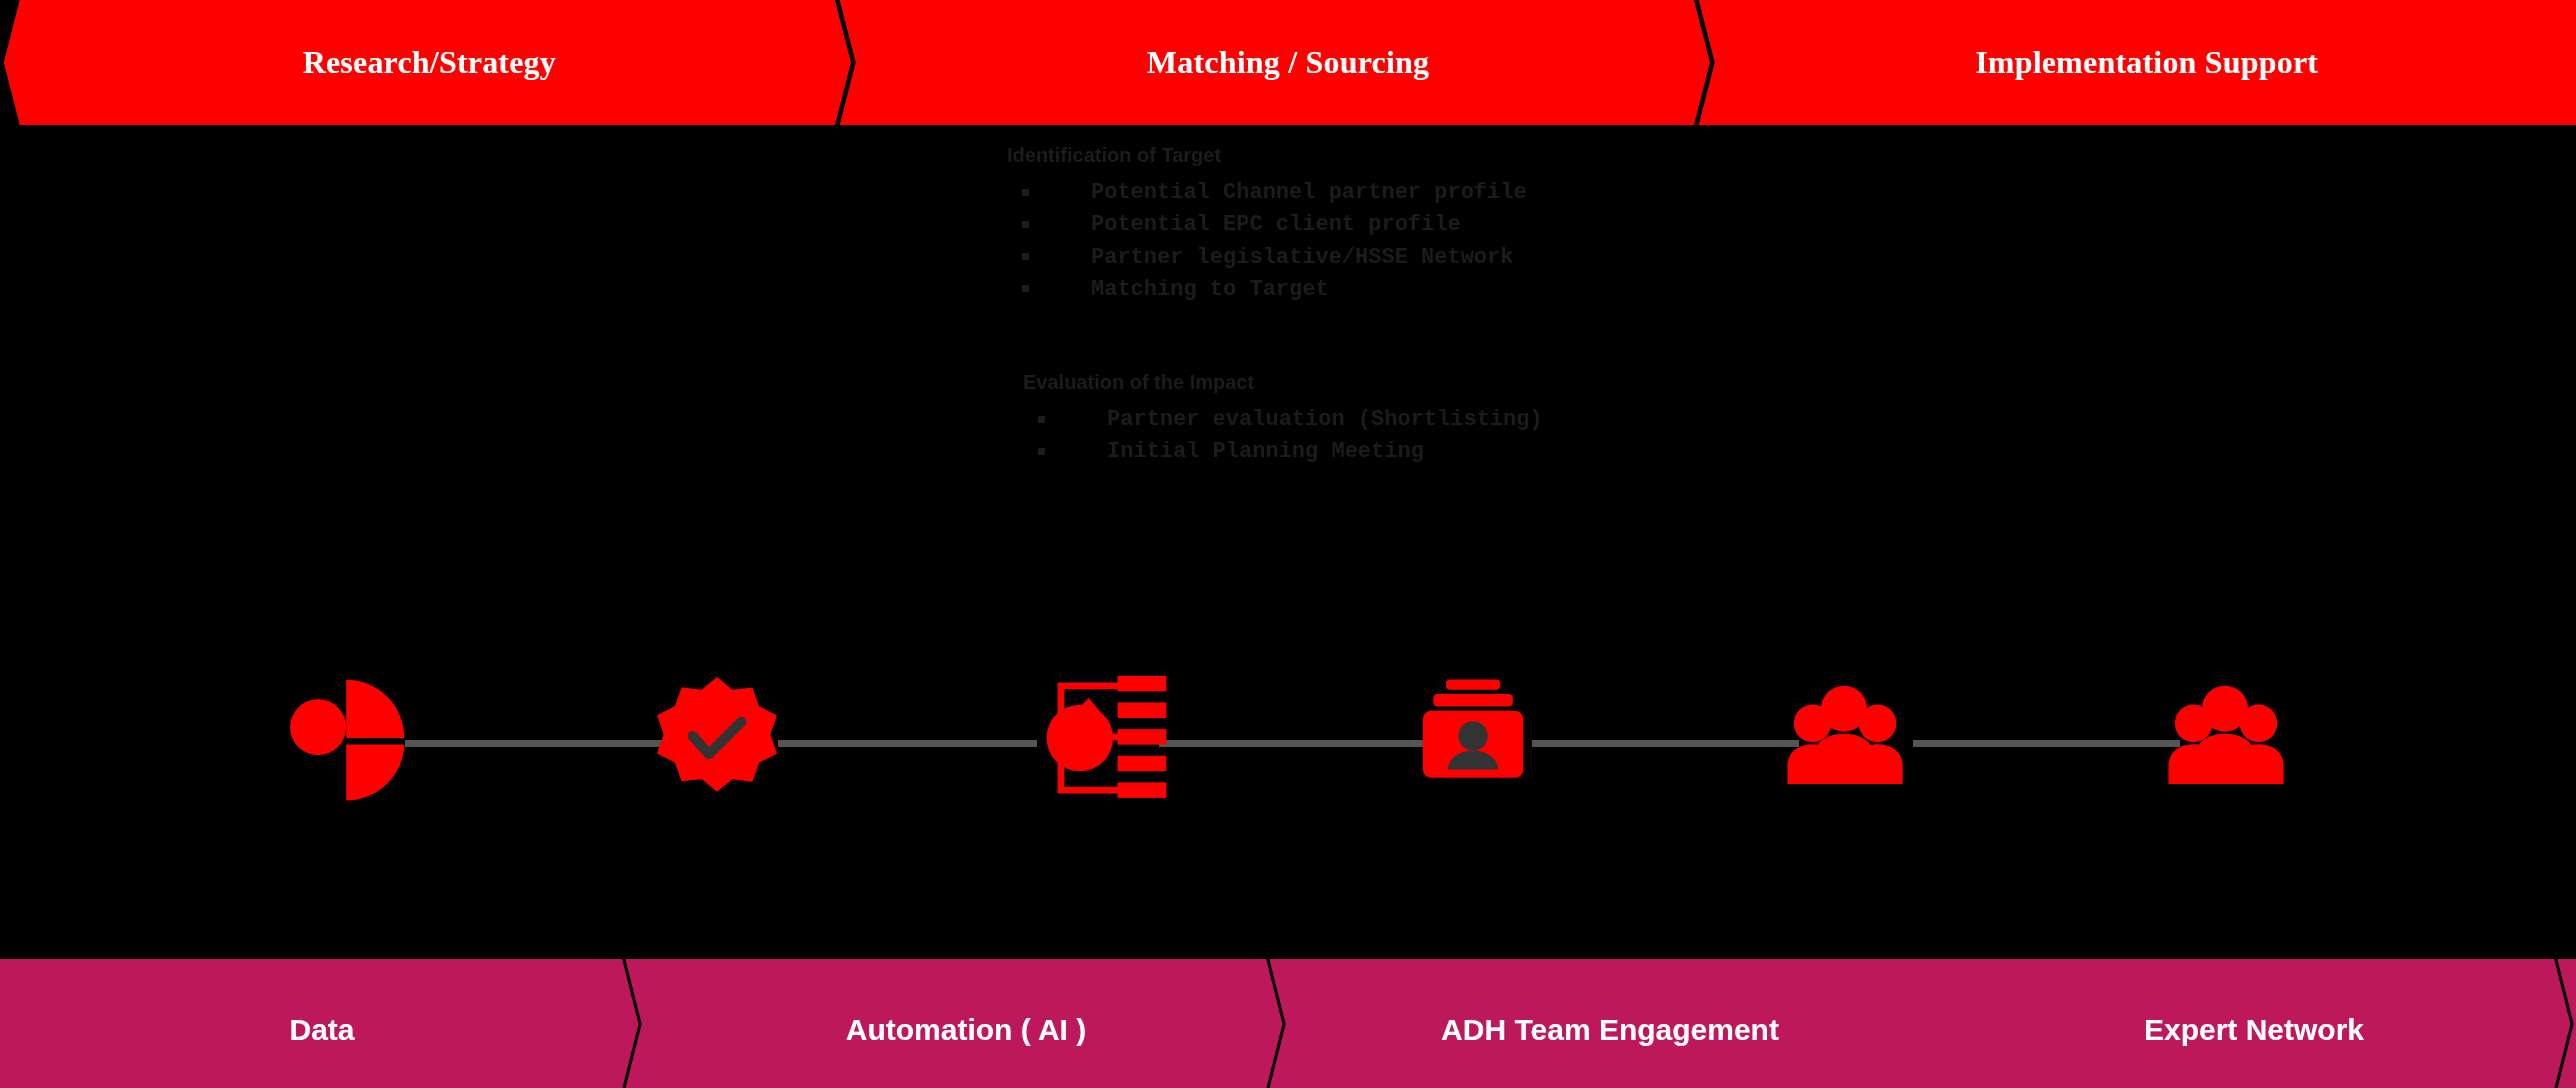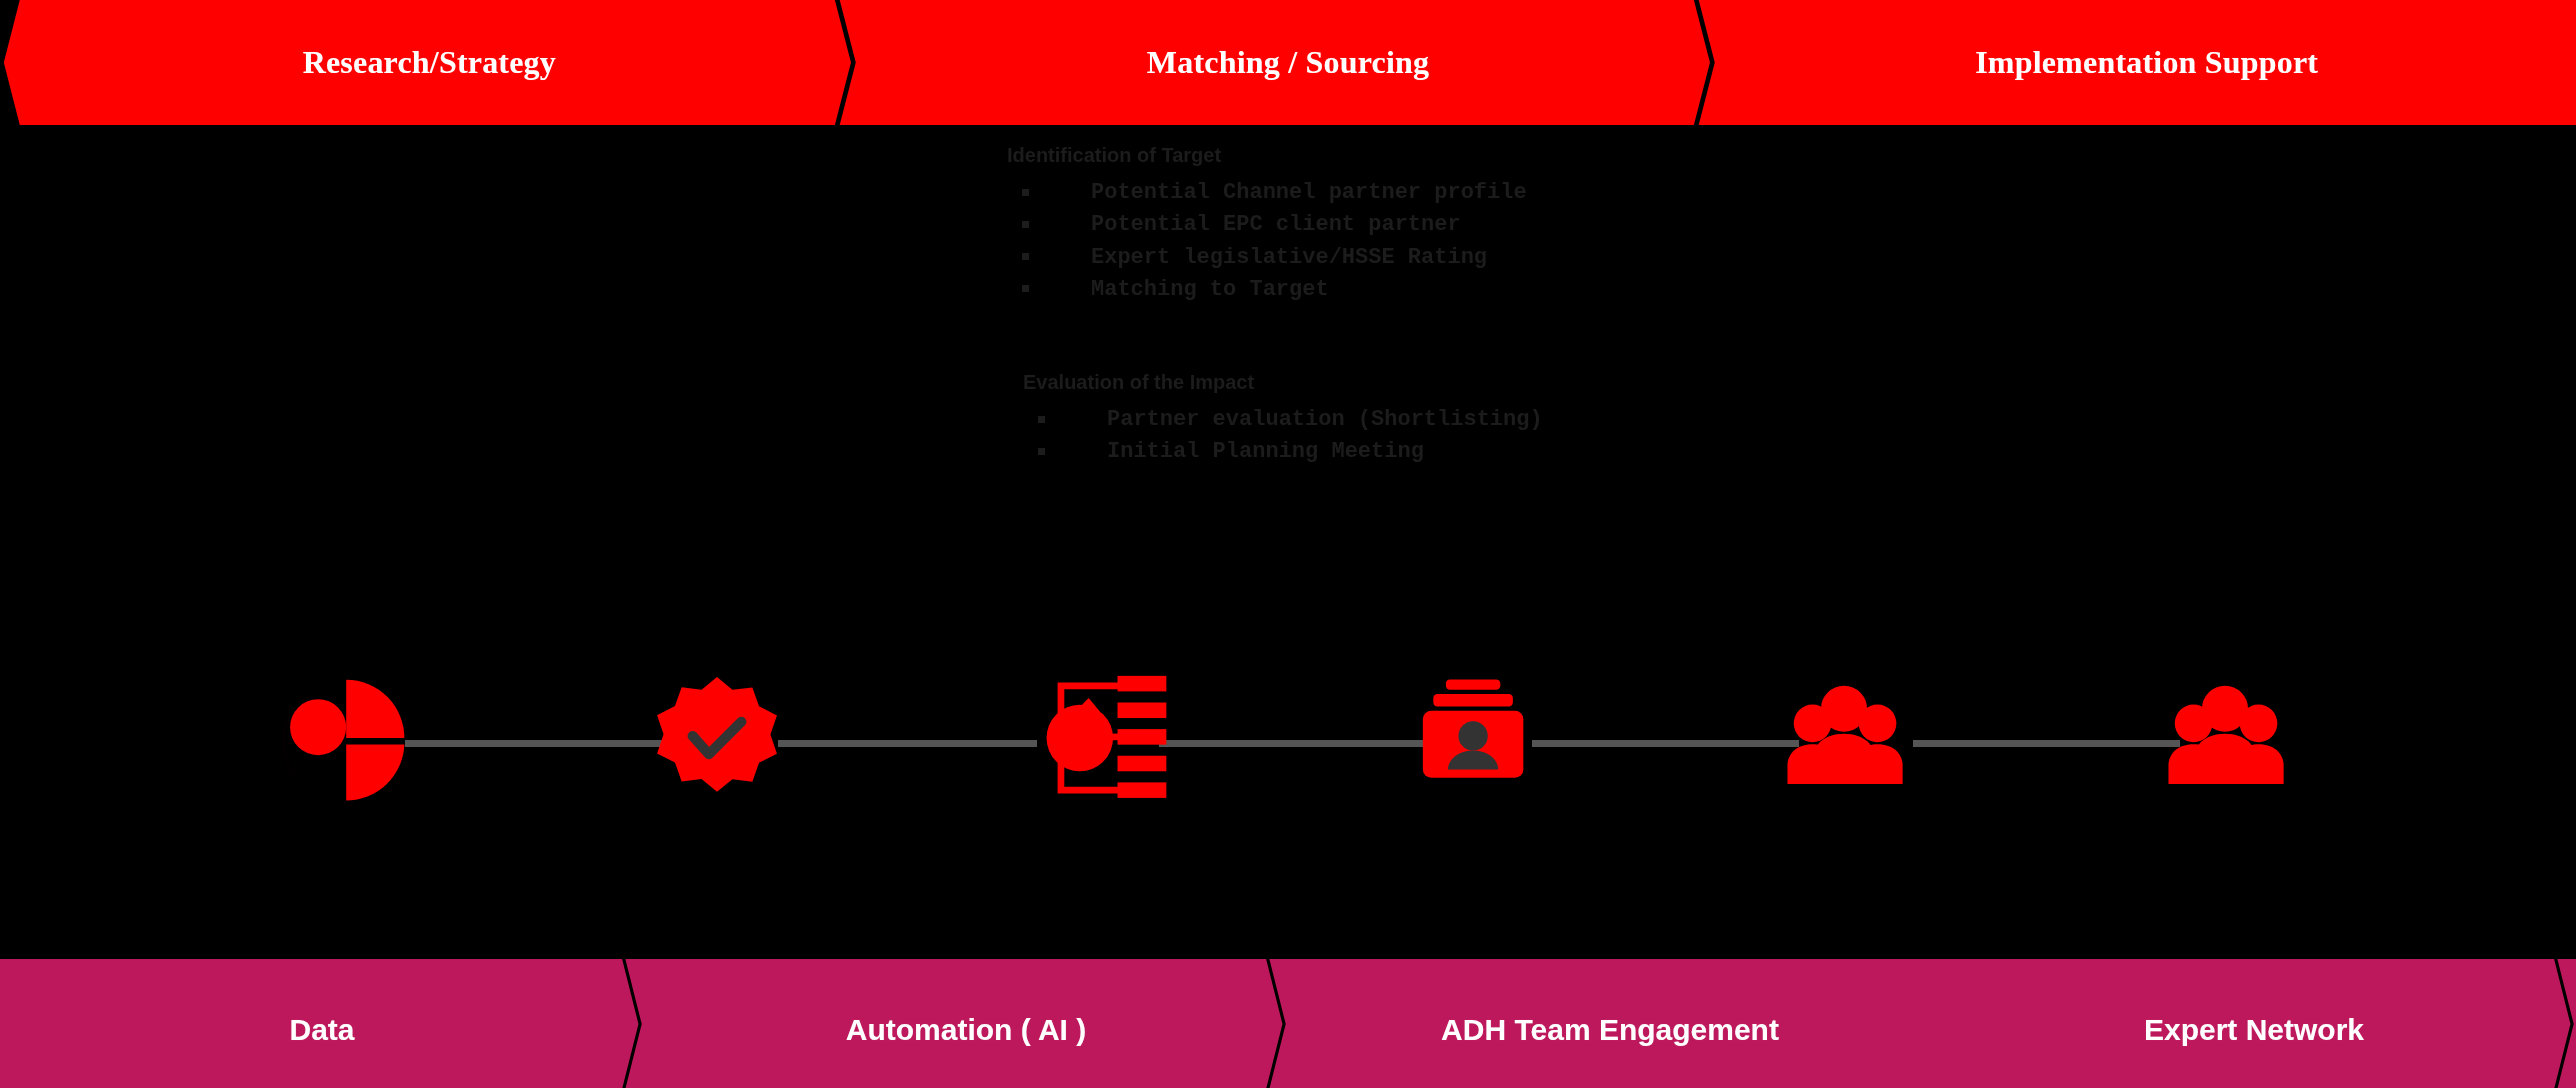--- a/index.html
+++ b/index.html
@@ -120,25 +120,25 @@
 
   <div class="detail-block">
     <div class="detail-heading">Identification of Target</div>
     <ul class="detail-list">
       <li>
         <span class="bullet-sq"></span>
         <span>Potential Channel partner profile</span>
       </li>
       <li>
         <span class="bullet-sq"></span>
-        <span>Potential EPC client partner</span>
-      </li>
-      <li>
-        <span class="bullet-sq"></span>
-        <span>Expert legislative/HSSE Rating</span>
+        <span>Potential EPC client profile</span>
+      </li>
+      <li>
+        <span class="bullet-sq"></span>
+        <span>Partner legislative/HSSE Network</span>
       </li>
       <li>
         <span class="bullet-sq"></span>
         <span>Matching to Target</span>
       </li>
     </ul>
   </div>
 
   <div class="detail-block second">
     <div class="detail-heading">Evaluation of the Impact</div>

